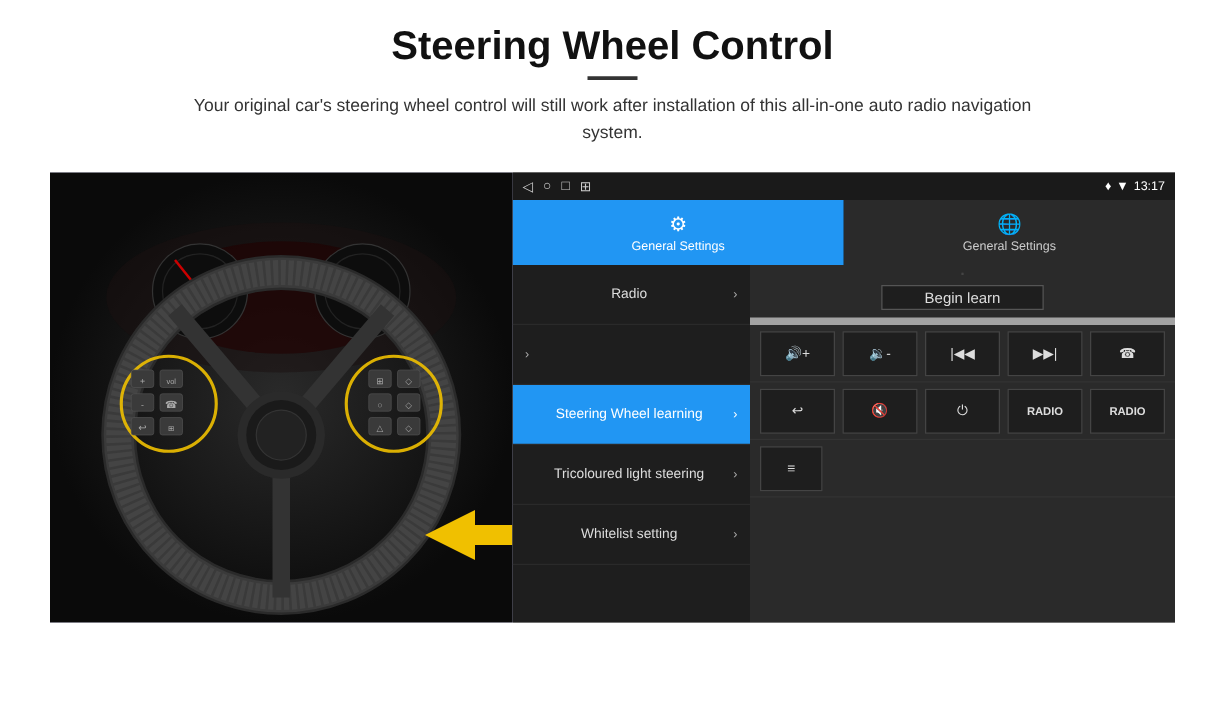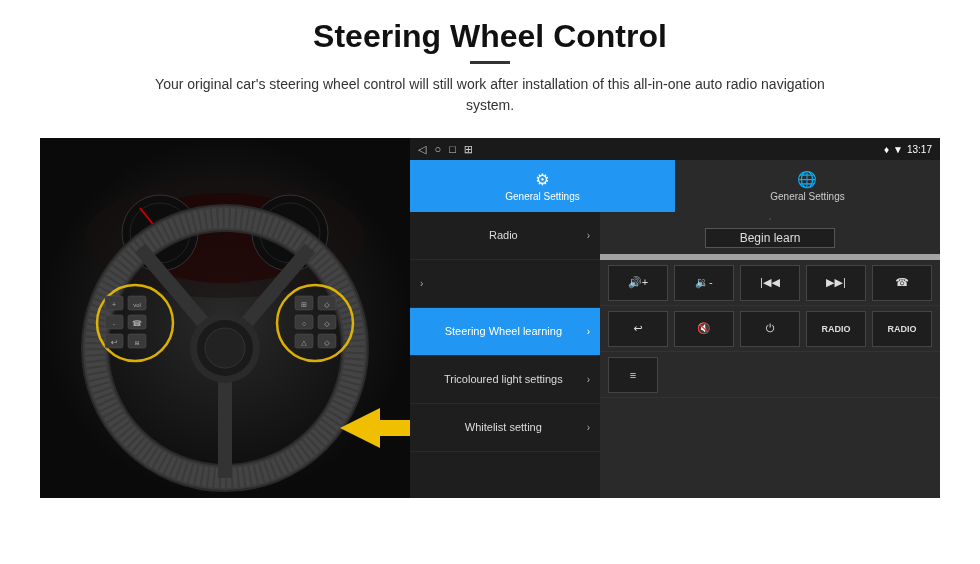--- a/index.html
+++ b/index.html
@@ -385,21 +385,21 @@
           <div class="menu-item">
             <span class="chevron">›</span>
           </div>
 
           <div class="menu-item active">
             <span class="menu-item-text">Steering Wheel learning</span>
             <span class="chevron">›</span>
           </div>
 
           <div class="menu-item">
-            <span class="menu-item-text">Tricoloured light settings</span>
+            <span class="menu-item-text">Tricoloured light steering</span>
             <span class="chevron">›</span>
           </div>
 
           <div class="menu-item">
             <span class="menu-item-text">Whitelist setting</span>
             <span class="chevron">›</span>
           </div>
 
         </div>
 

